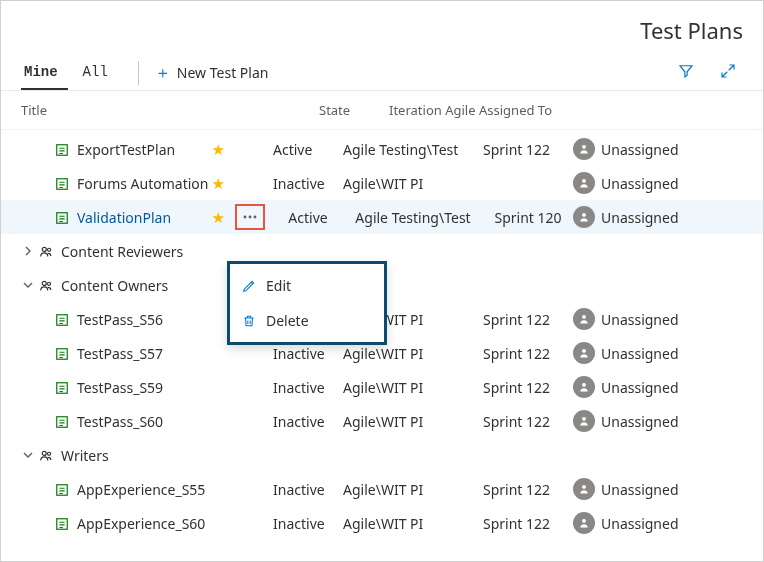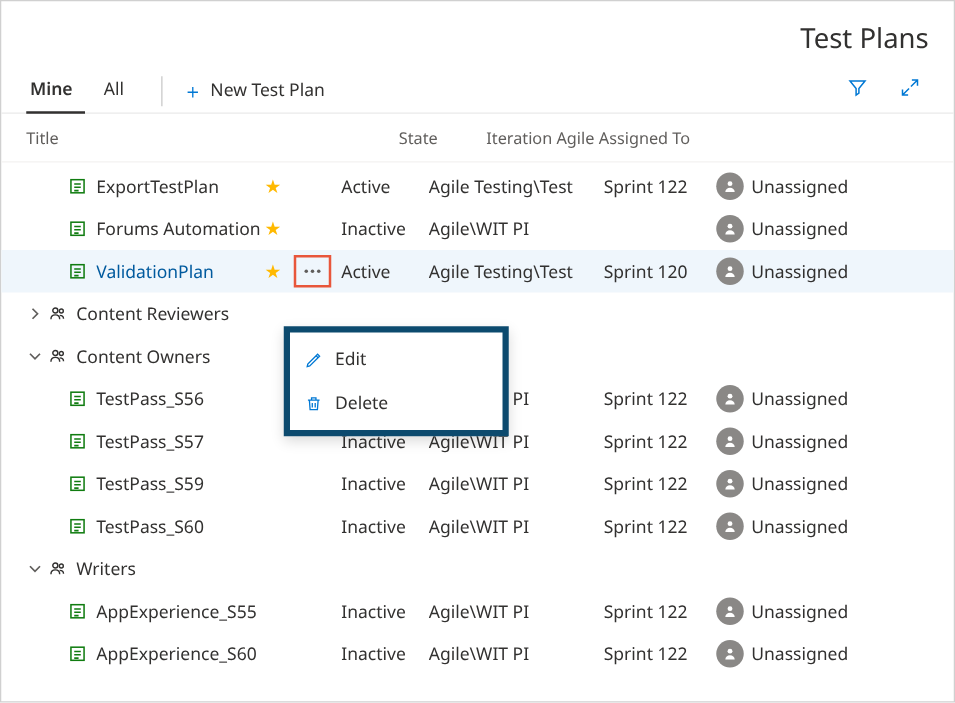--- a/index.html
+++ b/index.html
@@ -26,20 +26,21 @@
     align-items: center;
     padding: 4px 16px 0 20px;
     border-bottom: 1px solid #eaeaea;
     height: 40px;
   }
   .tab {
     padding: 8px 10px 10px 3px;
     margin-right: 12px;
     cursor: pointer;
     color: #323130;
+    font-family: Liberation Mono, monospace;
   }
   .tab.active {
     font-weight: 600;
     border-bottom: 2px solid #323130;
     padding-bottom: 8px;
   }
   .vsep {
     width: 1px;
     height: 24px;
     background: #c8c8c8;
@@ -83,21 +84,21 @@
 
   .tree { padding-top: 2px; }
   .row {
     display: flex;
     align-items: center;
     height: 34px;
     padding-left: 20px;
   }
   .row.group { font-weight: 400; }
   .row.item { }
-  .row.selected { background: #eff6fc; }
+  .row.selected { background: #eff6fc; text-align: center; }
   .chev {
     width: 14px; height: 14px;
     display: inline-flex; align-items: center; justify-content: center;
     margin-right: 4px;
     color: #605e5c;
   }
   .indent-1 { padding-left: 36px; }
   .plan-icon {
     width: 14px; height: 14px; margin-right: 8px;
     color: #107c10;
@@ -139,23 +140,23 @@
   .assign-avatar {
     width:22px; height:22px; border-radius:50%;
     background:#8a8886;
     display:inline-flex; align-items:center; justify-content:center;
     color:#fff;
   }
   .link { color:#005a9e; }
   .context-menu {
     position:absolute;
     left: 226px; top: 260px;
-    width: 180px;
+    width: 160px;
     background:#fff;
-    border:5px solid #0c4a6e;
+    border:3px solid #0c4a6e;
     box-shadow: 0 4px 10px rgba(0,0,0,0.15);
     padding:4px 0;
     z-index:10;
   }
   .menu-item {
     display:flex; align-items:center;
     padding:8px 12px;
     gap:10px;
     cursor:pointer;
     color:#323130;

